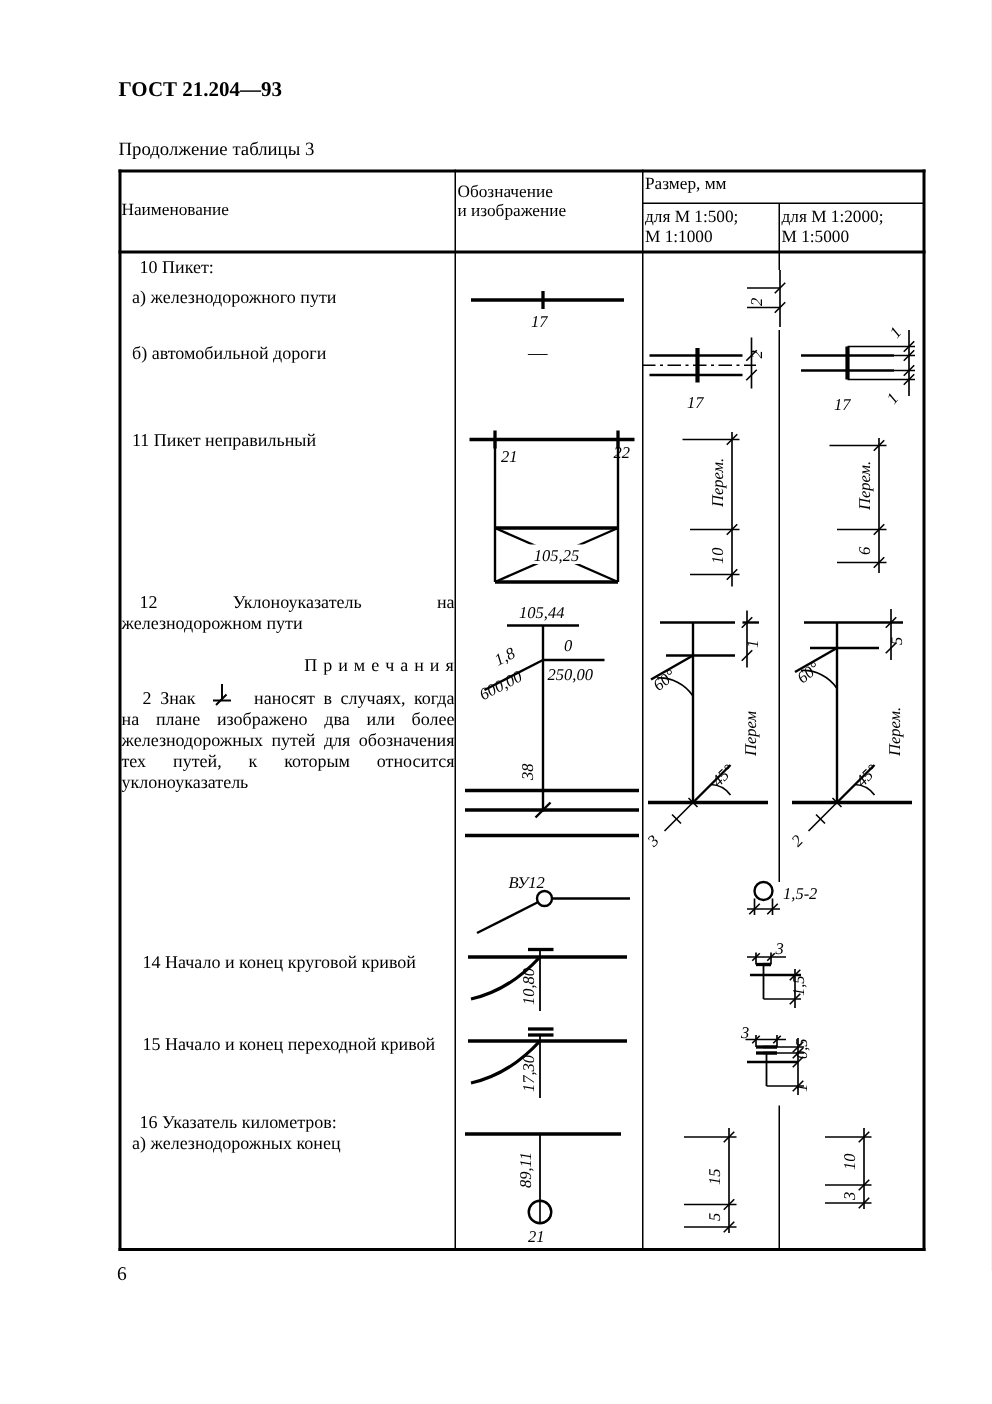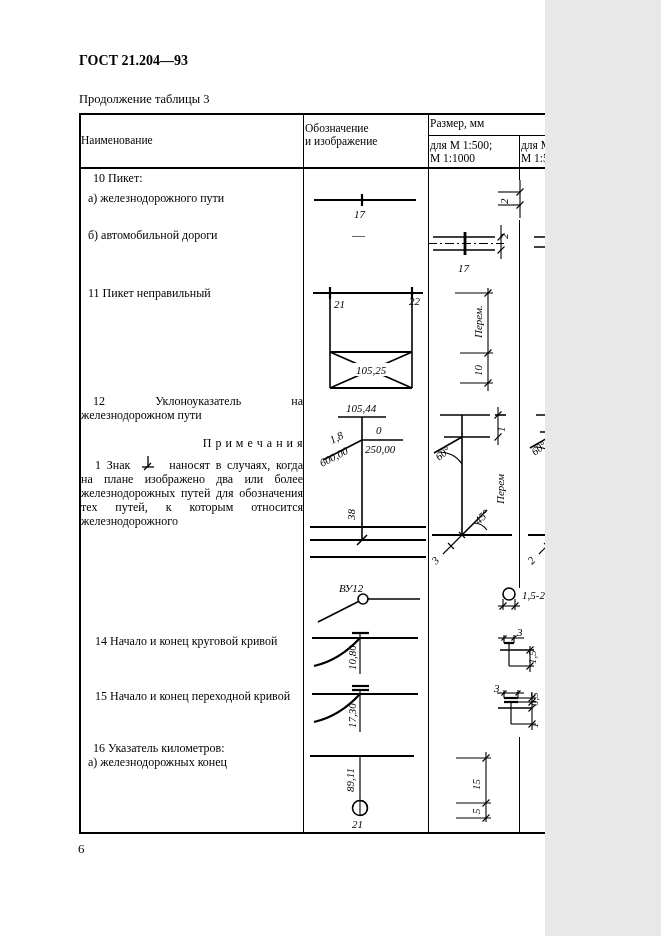--- a/index.html
+++ b/index.html
@@ -1,16 +1,16 @@
 <!DOCTYPE html>
 <html><head>
 <meta charset="utf-8">
 <style>
   html,body{margin:0;padding:0;background:#e8e8e8}
-  .page{position:relative;width:545px;height:936px;background:#fff;
+  .page{position:relative;width:661px;height:936px;background:#fff;
         font-family:"Liberation Serif",serif;color:#000;overflow:hidden}
   .hl,.vl{position:absolute;background:#000}
   .t{position:absolute;font-size:12px;line-height:14px}
   .c{}
   .it{}
   .b{font-weight:bold}
   .hdr{font-size:11.5px;line-height:13px}
   .just{text-align:justify}
   .sym{position:absolute;overflow:visible}
   .sym line,.sym path,.sym circle{stroke:#000;fill:none;stroke-width:1.1}
@@ -156,25 +156,25 @@
     <line x1="32.5" y1="66.5" x2="39.5" y2="59.5"></line>
     <line x1="32.5" y1="88.5" x2="39.5" y2="81.5"></line>
     <text x="30" y="50" transform="rotate(-90 30 50)">Перем.</text>
     <text x="30" y="80" transform="rotate(-90 30 80)">6</text>
   </svg>
 
   <div class="t r12block" style="left:81px;top:394px;width:222px">
     <p class="p-title">12 Уклоноуказатель на железнодорожном пути</p>
     <p class="p-notes">П р и м е ч а н и я</p>
     <p class="p-n2">
-      <span>1 Знак</span><svg class="znak" width="18" height="17">
+      <span>2 Знак</span><svg class="znak" width="18" height="17">
           <line x1="9" y1="1" x2="9" y2="12"></line>
           <line x1="3" y1="12" x2="15" y2="12"></line>
           <line x1="5" y1="15" x2="12" y2="8"></line>
-        </svg><span>наносят в случаях, когда на плане изображено два или более железнодорожных путей для обозначения тех путей, к которым относится железнодорожного</span>
+        </svg><span>наносят в случаях, когда на плане изображено два или более железнодорожных путей для обозначения тех путей, к которым относится уклоноуказатель</span>
     </p>
   </div>
 
   <svg class="sym" style="left:308px;top:400px" width="120" height="162">
     <text x="38" y="12" class="fs12">105,44</text>
     <line x1="30" y1="17" x2="78" y2="17" class="s15"></line>
     <line x1="54" y1="17" x2="54" y2="141" class="s15"></line>
     <line x1="54" y1="40" x2="95" y2="40" class="s15"></line>
     <text x="68" y="34">0</text>
     <text x="57" y="53">250,00</text>

